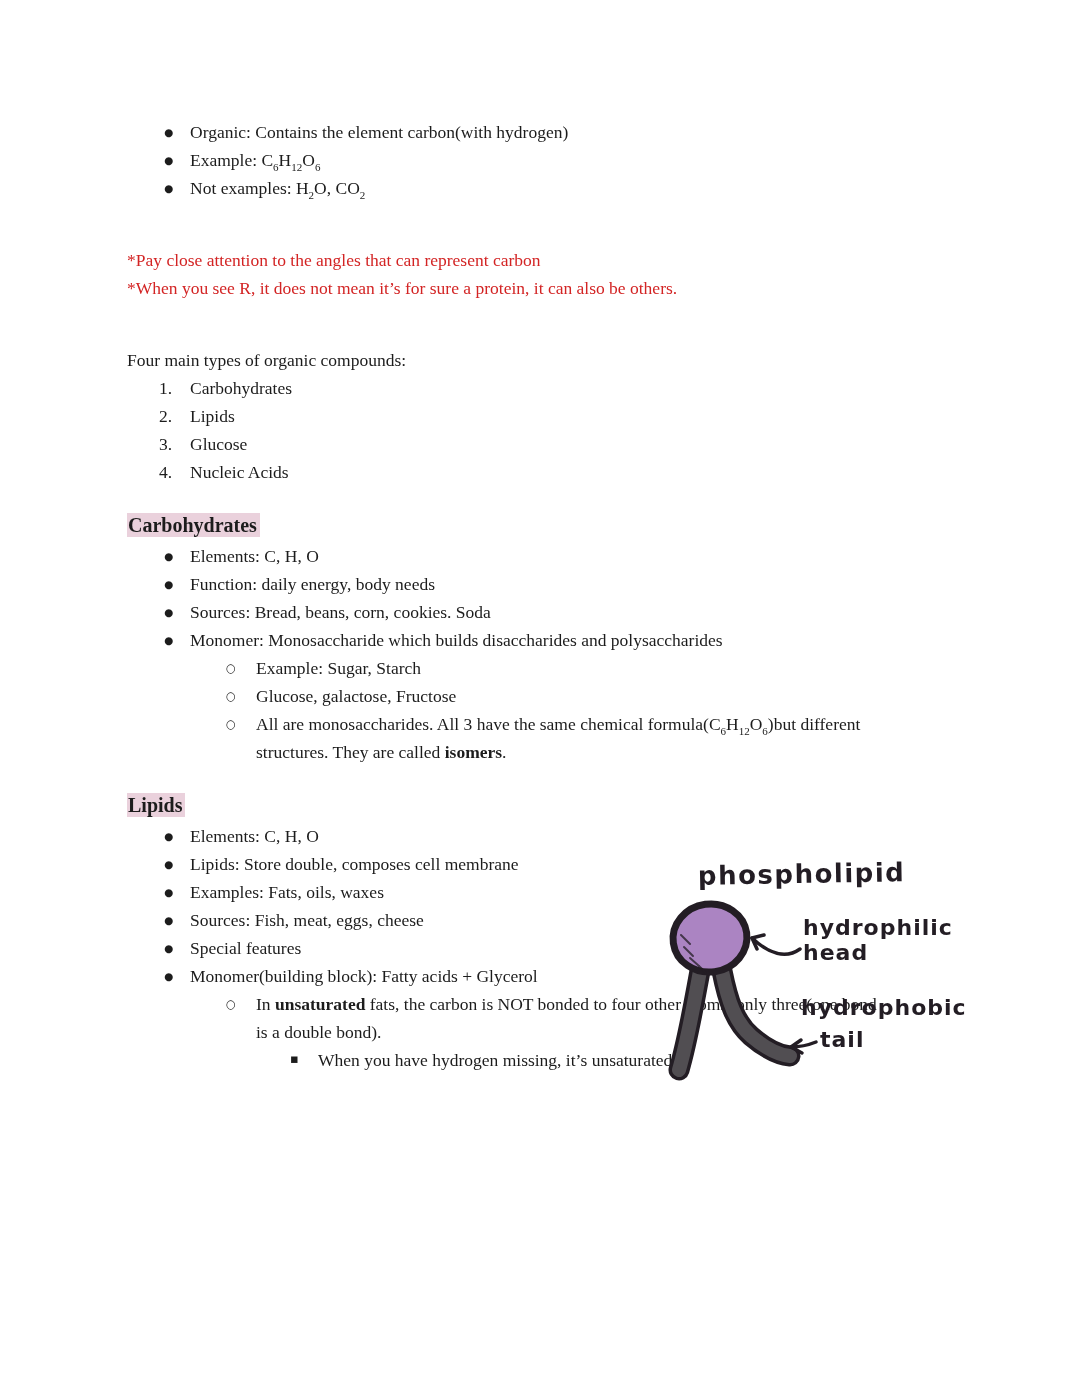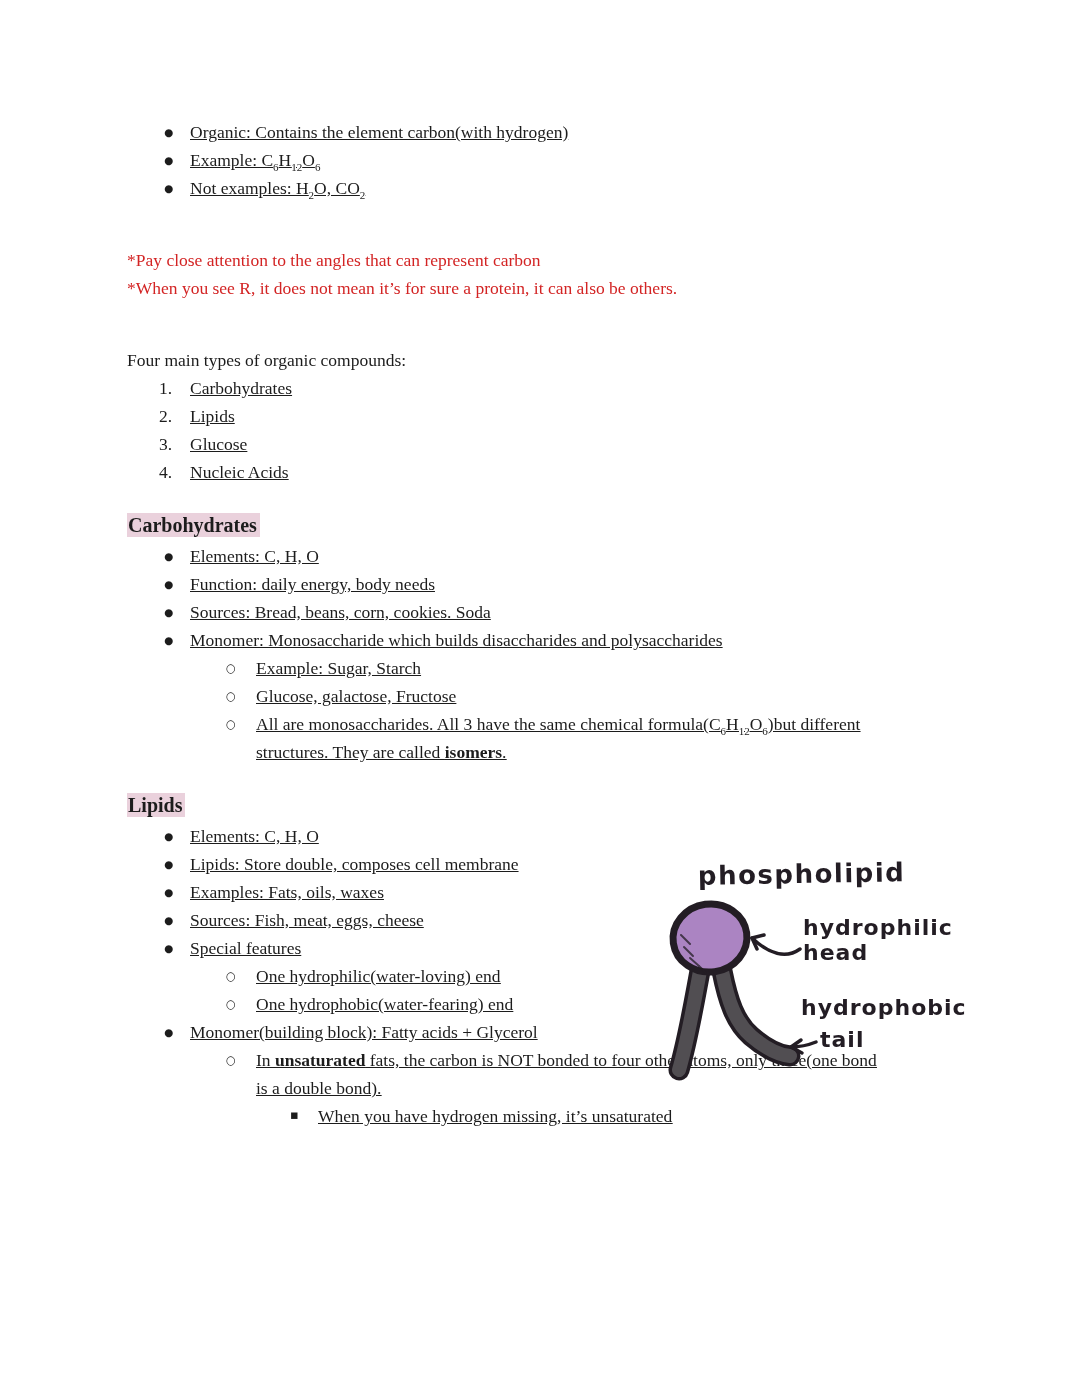--- a/index.html
+++ b/index.html
@@ -16,21 +16,21 @@
     font-family:"Liberation Serif",serif;color:var(--text);
   }
   .doc{position:absolute;left:127px;top:118px;width:835px;font-size:17.5px;line-height:28px;}
   h1{font-size:29px;line-height:35px;margin:12px 0 8px 0;font-weight:bold;}
   h2{font-size:20px;line-height:26px;margin:26px 0 4px 0;font-weight:bold;}
   h2 .hl{background:var(--highlight);padding:1px 3px 1px 1px;}
   p{margin:0;}
   p.red{color:var(--red_note);}
   .gap-top{margin-top:44px;}
   ul,ol{list-style:none;margin:0;padding:0;}
-  li{position:relative;text-decoration:underline;}
+  li{position:relative;}
   
   ul.l1>li{padding-left:63px;}
   ul.l1>li::before{content:"\25CF";position:absolute;left:37px;top:0;font-size:10.5px;font-family:"DejaVu Sans",sans-serif;}
   
   ul.l2>li{padding-left:66px;}
   ul.l2>li::before{content:"\25CB";position:absolute;left:36px;top:0;font-size:11.5px;font-family:"DejaVu Sans",sans-serif;}
   
   ul.l3>li{padding-left:62px;}
   ul.l3>li::before{content:"\25AA";position:absolute;left:34px;top:-1px;font-size:13px;font-family:"DejaVu Sans",sans-serif;}
   
@@ -85,24 +85,20 @@
     </li>
   </ul>
 
   <h2><span class="hl">Lipids</span></h2>
   <ul class="l1">
     <li><span>Elements: C, H, O</span></li>
     <li><span>Lipids: Store double, composes cell membrane</span></li>
     <li><span>Examples: Fats, oils, waxes</span></li>
     <li><span>Sources: Fish, meat, eggs, cheese</span></li>
     <li><span>Special features</span>
-      <ul class="l2">
-        <li><span>One hydrophilic(water-loving) end</span></li>
-        <li><span>One hydrophobic(water-fearing) end</span></li>
-      </ul>
     </li>
     <li><span>Monomer(building block): Fatty acids + Glycerol</span>
       <ul class="l2">
         <li>
             <span class="w-lip"><span>In </span><span class="b">unsaturated</span><span> fats, the carbon is NOT bonded to four other atoms, only three(one bond is a double bond).</span></span>
           <ul class="l3">
             <li><span>When you have hydrogen missing, it’s unsaturated</span></li>
           </ul>
         </li>
       </ul>

